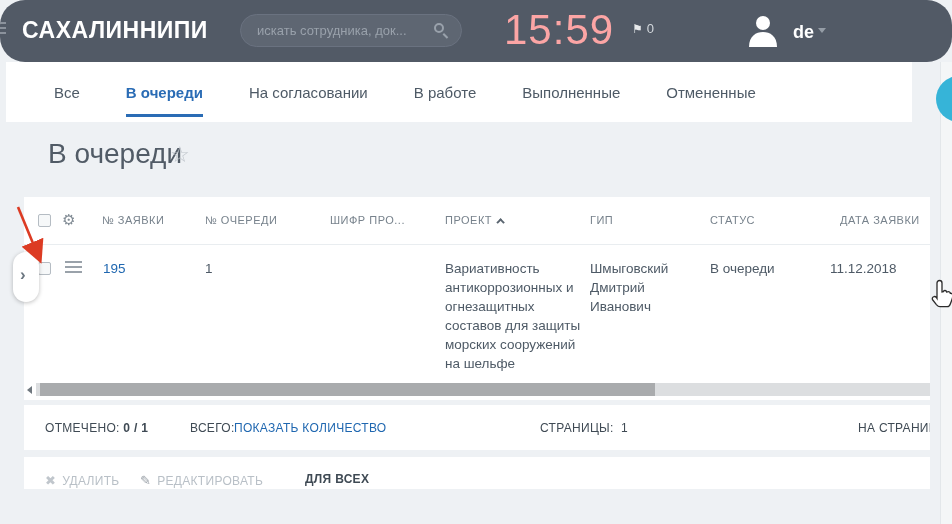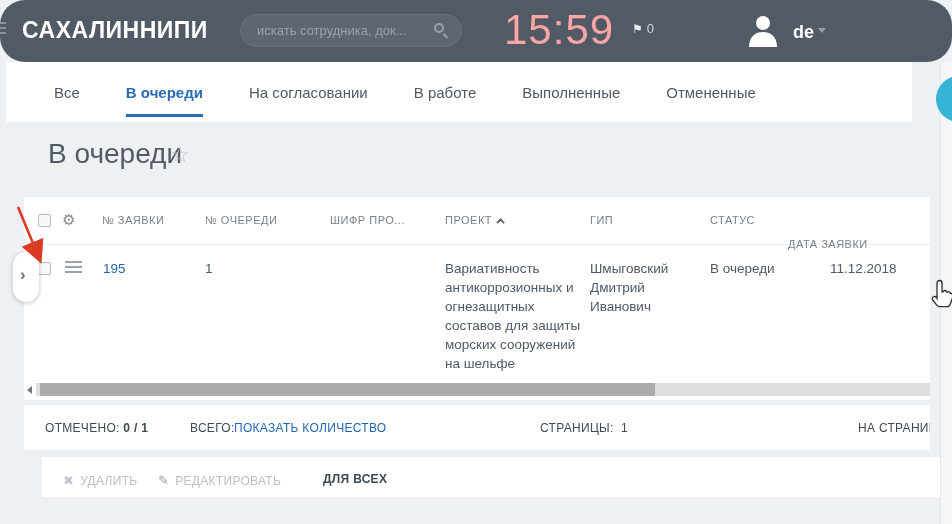--- a/index.html
+++ b/index.html
@@ -66,21 +66,21 @@
   
   .red-arrow{ position:absolute; left:6px; top:204px; z-index:6; pointer-events:none; }
 
   
   .footband{ position:absolute; left:24px; top:405px; width:906px; height:45px; background:#ffffff; overflow:hidden; }
   .fitem{ position:absolute; top:16px; font-size:12px; color:#3f4a54; letter-spacing:.3px; white-space:nowrap; }
   .fitem .val{ font-weight:bold; }
   .flink{ color:#1f67b0; cursor:pointer; }
 
   
-  .actbar{ position:absolute; left:24px; top:457px; width:906px; height:40px; background:#ffffff;margin-left:18px; }
+  .actbar{ position:absolute; left:24px; top:457px; width:906px; height:32px; background:#ffffff; }
   .abtn{ position:absolute; top:16px; font-size:12px; color:#b9c0c7; letter-spacing:.3px; cursor:default; white-space:nowrap; }
   .abtn .ic{ margin-right:6px; color:#c0c6cc; font-size:13px; }
   .abtn .pen{ color:#9aa1a8; }
   .forall{ position:absolute; top:15px; font-size:12px; font-weight:bold; color:#3f4a54; letter-spacing:.3px; }
 
   
   .vstrip{ position:absolute; right:0; top:62px; bottom:0; width:12px; background:#f4f6f7; border-left:1px solid #e3e7ea; }
   .help-circle{ position:absolute; left:936px; top:76px; width:46px; height:46px; border-radius:50%; background:#36b4d8; cursor:pointer; }
   .cursor{ position:absolute; left:931px; top:279px; z-index:7; pointer-events:none; }
 </style>
@@ -130,21 +130,21 @@
   <div class="grid">
     <div class="grid-head">
       <div class="checkbox" style="left:14px; top:17px;"></div>
       <div class="gear">⚙</div>
       <div class="hcell" style="left:78px;">№ ЗАЯВКИ</div>
       <div class="hcell" style="left:181px;">№ ОЧЕРЕДИ</div>
       <div class="hcell" style="left:306px;">ШИФР ПРО...</div>
       <div class="hcell" style="left:421px;"><span>ПРОЕКТ</span><span class="sort"></span></div>
       <div class="hcell" style="left:566px;">ГИП</div>
       <div class="hcell" style="left:686px;">СТАТУС</div>
-      <div class="hcell" style="left:764px;margin-top:24px;">ДАТА ЗАЯВКИ</div>
+      <div class="hcell" style="left:816px;">ДАТА ЗАЯВКИ</div>
     </div>
 
     <div>
       <div class="checkbox" style="left:14px; top:65px;"></div>
       <div class="rowmenu">
           <span></span>
           <span></span>
           <span></span>
         </div>
       <div class="cell link" style="left:79px;">195</div>

